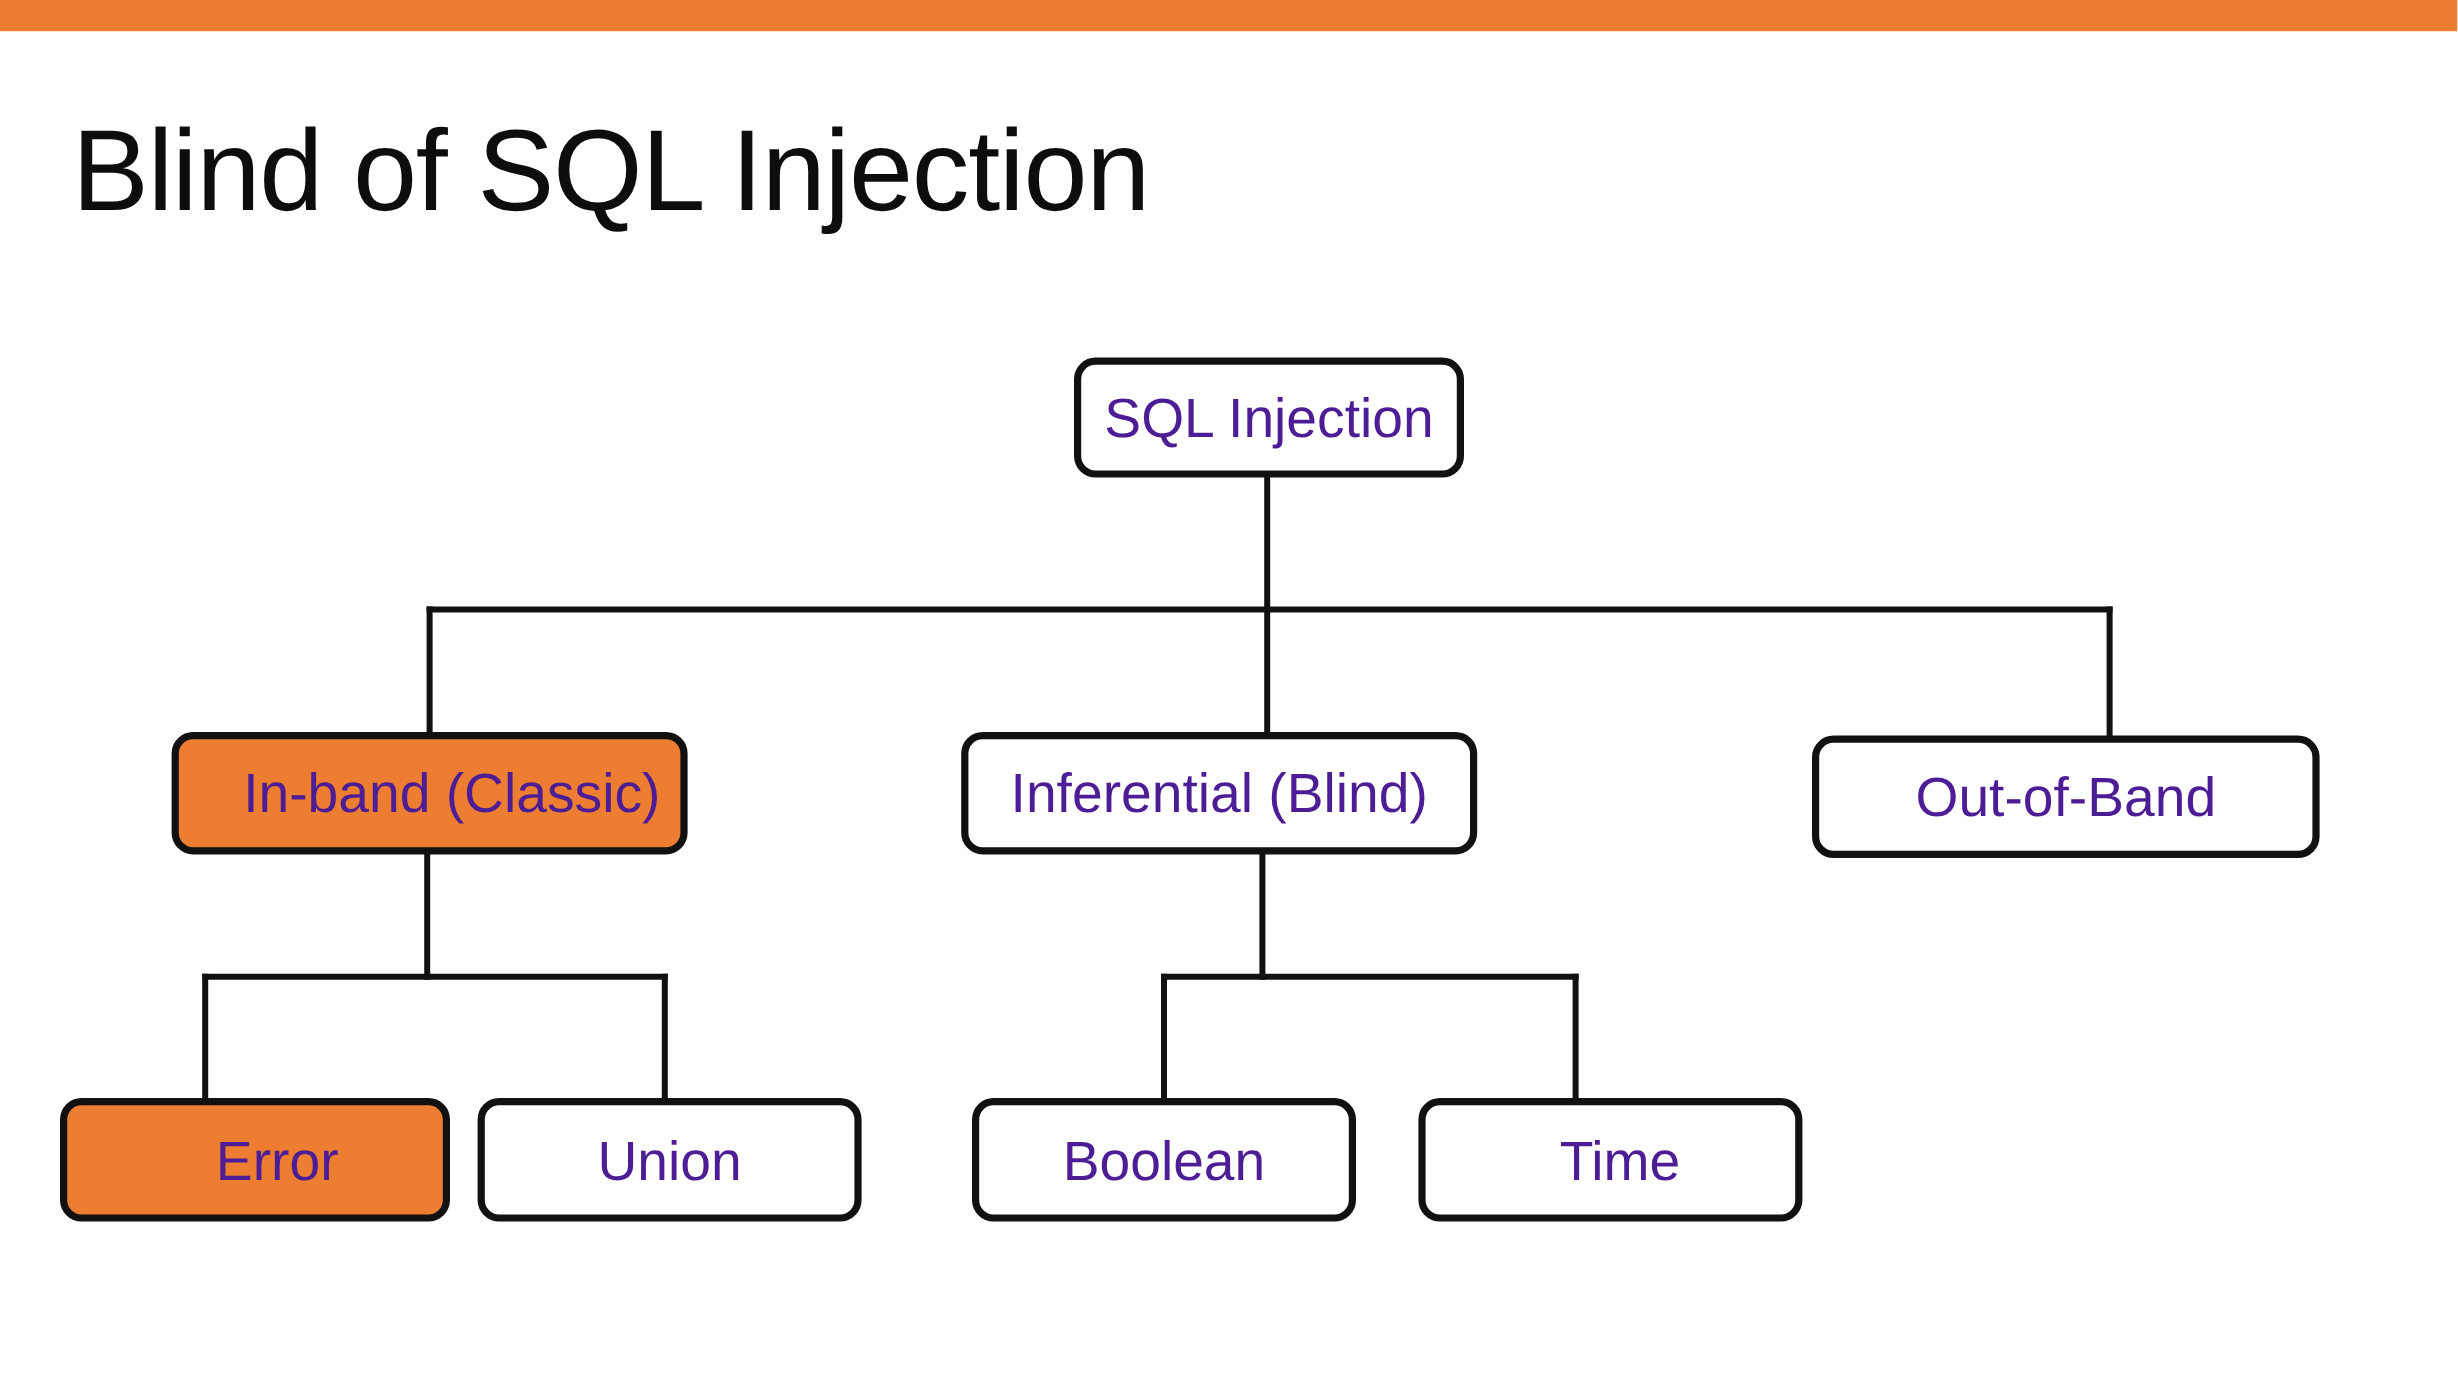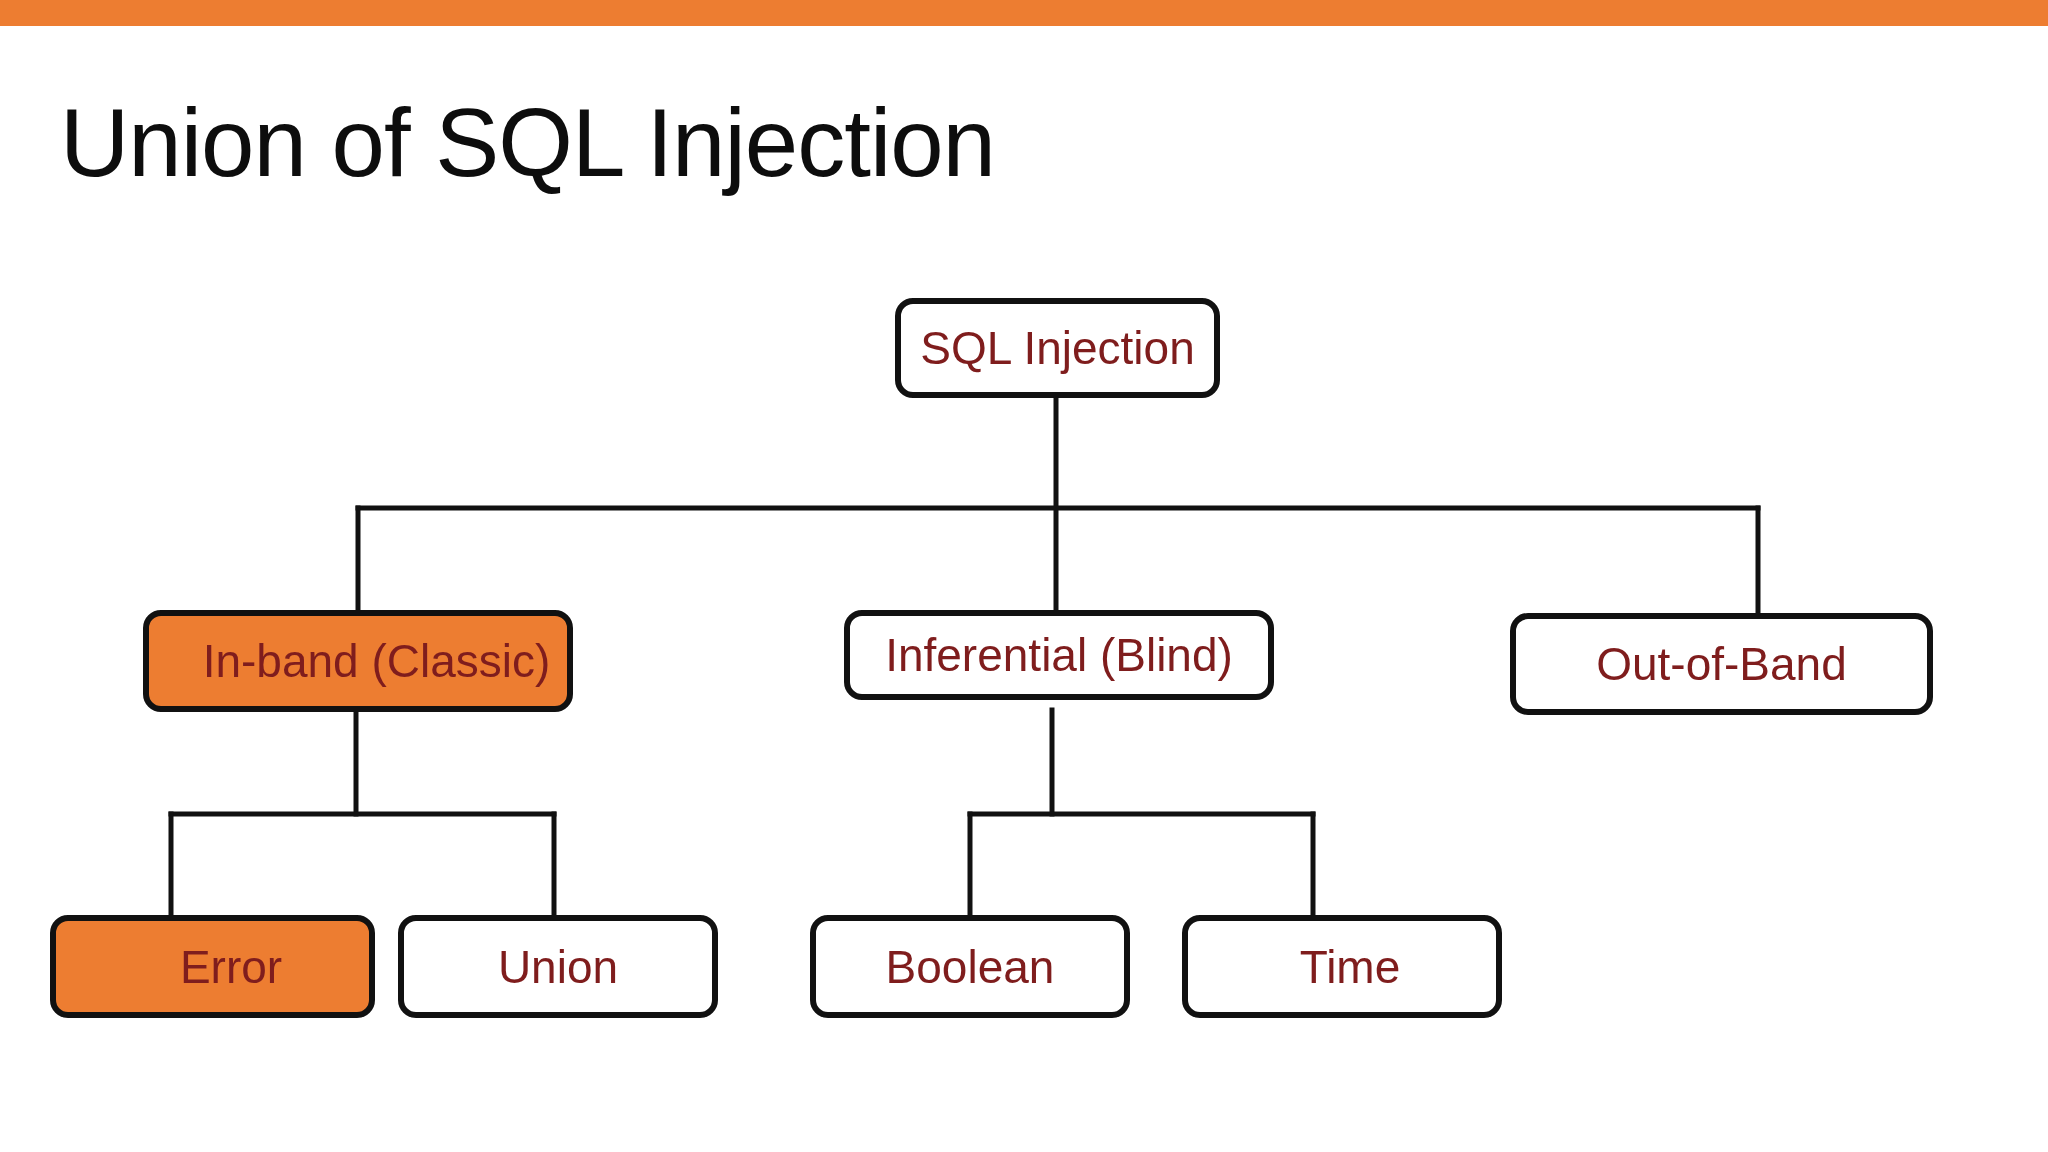--- a/index.html
+++ b/index.html
@@ -52,33 +52,33 @@
 
   .node {
     position: absolute;
     background: var(--node-fill);
     border: 6px solid var(--node-border);
     border-radius: 18px;
     display: flex;
     align-items: center;
     justify-content: center;
     font-size: 46px;
-    color: #7f1d1d;
+    color: #4c1d95;
     white-space: nowrap;
   }
   .node.hl { background: var(--accent); padding-left: 37px; }
 </style>
 </head>
 <body>
 
 <div class="slide">
 
   <div class="top-bar"></div>
 
-  <h1 class="slide-title">Union of SQL Injection</h1>
+  <h1 class="slide-title">Blind of SQL Injection</h1>
 
   <svg class="connectors" viewBox="0 0 2048 1152" xmlns="http://www.w3.org/2000/svg">
     <line x1="1056" y1="398" x2="1056" y2="612"></line>
     <line x1="358" y1="508" x2="1758" y2="508"></line>
     <line x1="358" y1="508" x2="358" y2="612"></line>
     <line x1="1758" y1="508" x2="1758" y2="615"></line>
     <line x1="356" y1="710" x2="356" y2="814"></line>
     <line x1="171" y1="814" x2="554" y2="814"></line>
     <line x1="171" y1="814" x2="171" y2="917"></line>
     <line x1="554" y1="814" x2="554" y2="917"></line>
@@ -89,21 +89,21 @@
   </svg>
 
   <div class="node" style="left:895px; top:298px; width:325px; height:100px;">
     <span>SQL Injection</span>
   </div>
 
   <div class="node hl" style="left:143px; top:610px; width:430px; height:102px;">
     <span>In-band (Classic)</span>
   </div>
 
-  <div class="node" style="left:844px; top:610px; width:430px; height:90px;">
+  <div class="node" style="left:801px; top:610px; width:430px; height:102px;">
     <span>Inferential (Blind)</span>
   </div>
 
   <div class="node" style="left:1510px; top:613px; width:423px; height:102px;">
     <span>Out-of-Band</span>
   </div>
 
   <div class="node hl" style="left:50px; top:915px; width:325px; height:103px;">
     <span>Error</span>
   </div>

